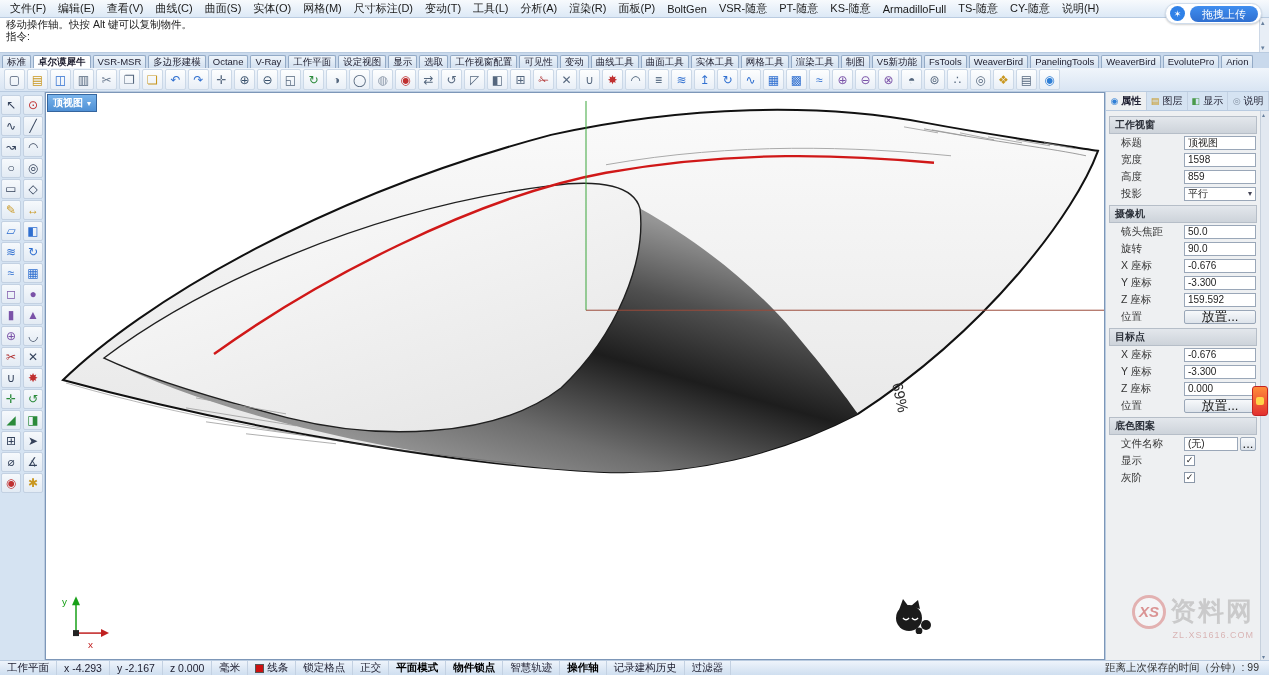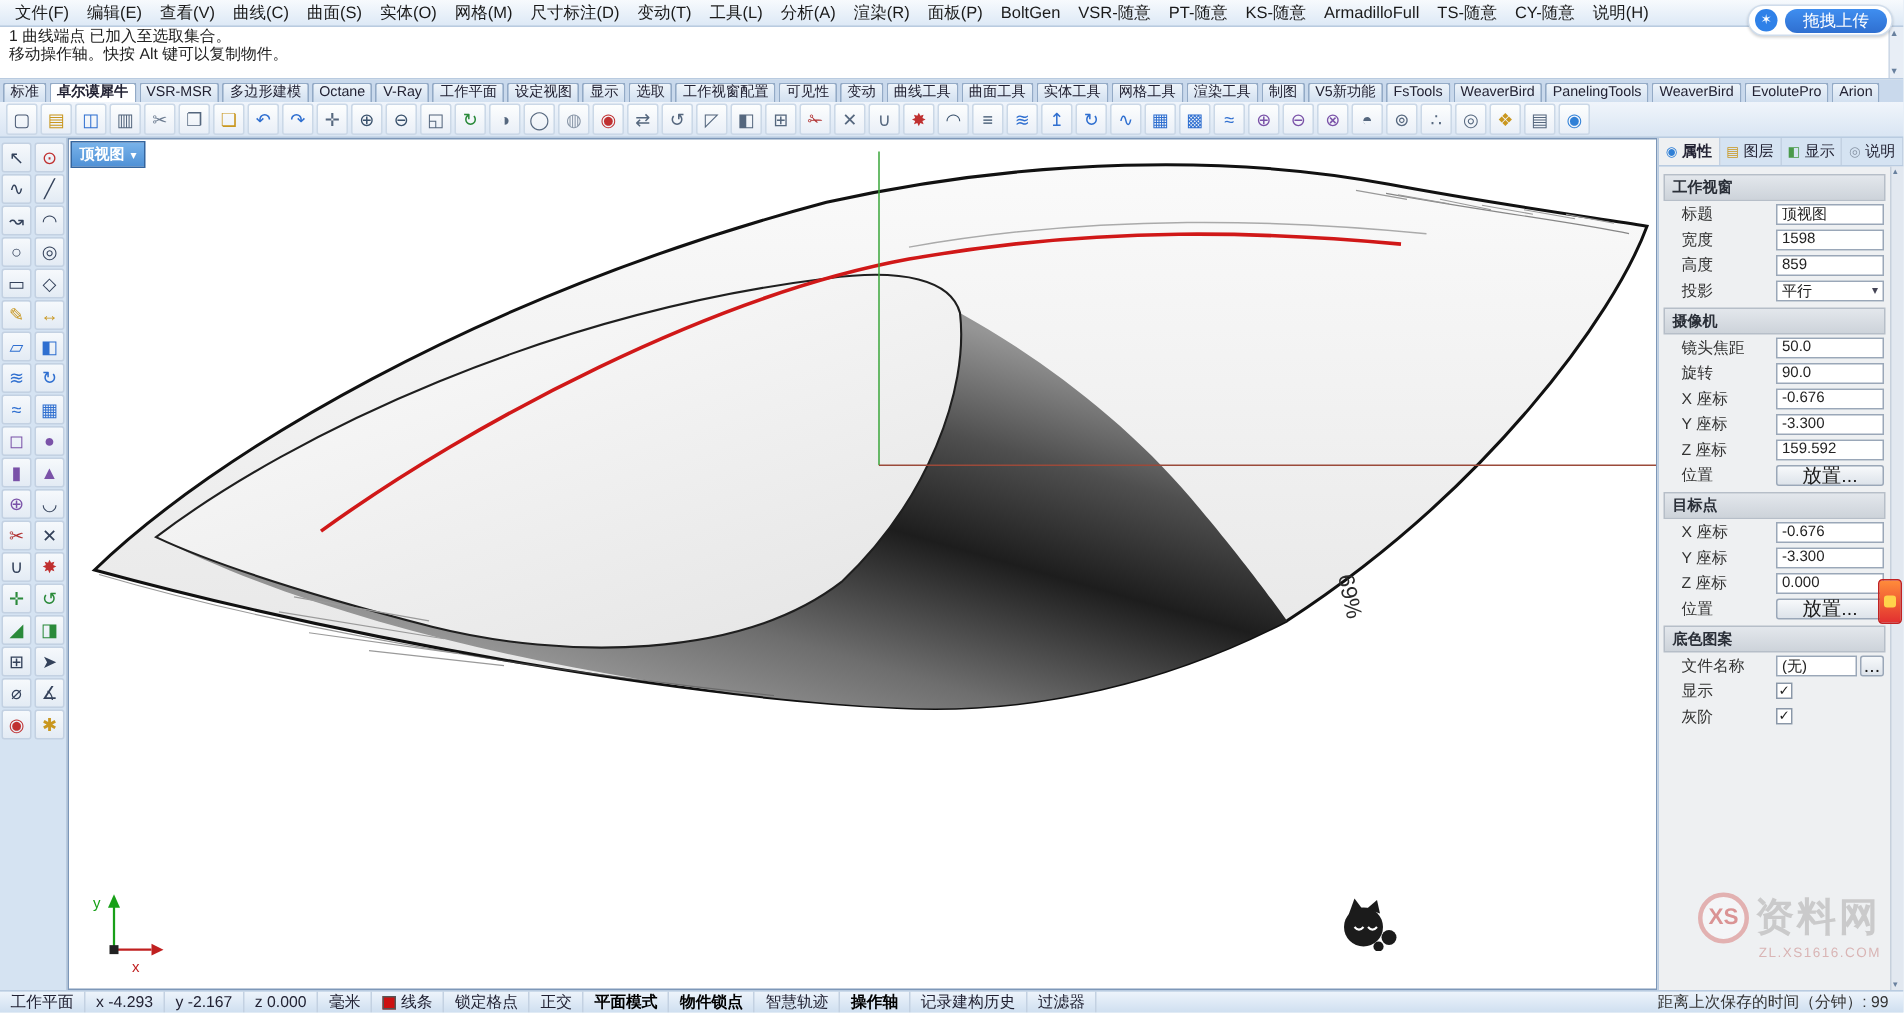--- a/index.html
+++ b/index.html
@@ -59,21 +59,21 @@
 .sb-spacer{flex:1;}
 .sb-timer{border-right:none;padding-right:10px;color:#333;}
 .layer-swatch{width:9px;height:9px;border:1px solid #555;display:inline-block;}
 
 .upload-widget{position:absolute;top:3px;right:7px;height:21px;background:#fff;border:1px solid #cfdceb;border-radius:11px;display:flex;align-items:center;gap:5px;padding:0 3px 0 4px;z-index:20;box-shadow:0 1px 2px rgba(0,0,0,.18);}
 .upload-logo{width:15px;height:15px;border-radius:50%;background:#2f81e8;color:#fff;font-size:9px;display:flex;align-items:center;justify-content:center;}
 .upload-btn{background:linear-gradient(#3f8ef0,#2f6fd0);color:#fff;font-size:11px;border-radius:10px;padding:1px 12px;line-height:14px;}
 .watermark{position:absolute;left:893px;top:598px;display:flex;align-items:center;gap:6px;z-index:30;pointer-events:none;color:#3d3d3d;font-size:23px;font-weight:bold;letter-spacing:1px;}
 .stamp{position:absolute;left:1132px;top:594px;z-index:30;pointer-events:none;opacity:.95;}
 .stamp-row{display:flex;align-items:center;gap:4px;}
-.stamp-circle{width:34px;height:34px;border:3px solid #e2aeae;border-radius:50%;color:#d98f8f;font-size:15px;font-weight:bold;display:flex;align-items:center;justify-content:center;background:rgba(255,255,255,.4);}
+.stamp-circle{width:34px;height:34px;border:3px solid #e2aeae;border-radius:50%;color:#d98f8f;font-size:15px;font-style:italic;font-weight:bold;display:flex;align-items:center;justify-content:center;background:rgba(255,255,255,.4);}
 .stamp-text{font-size:26px;font-weight:bold;color:#c9c9c9;letter-spacing:2px;}
 .stamp-code{font-size:9px;color:#d8b2b2;letter-spacing:1px;margin-top:1px;text-align:right;}
 .floating-badge{position:absolute;right:1px;top:386px;width:16px;height:30px;background:linear-gradient(#ff8c3a,#e23030);border:1px solid #c22222;border-radius:3px;z-index:25;display:flex;align-items:center;justify-content:center;}
 .badge-dot{width:8px;height:8px;border-radius:2px;background:#ffd34a;}
 </style>
 </head>
 <body>
 
 <div id="app">
 
@@ -96,22 +96,22 @@
       <span class="menu-item">VSR-随意</span>
       <span class="menu-item">PT-随意</span>
       <span class="menu-item">KS-随意</span>
       <span class="menu-item">ArmadilloFull</span>
       <span class="menu-item">TS-随意</span>
       <span class="menu-item">CY-随意</span>
       <span class="menu-item">说明(H)</span>
     </div>
 
   <div class="command-area">
-    <div class="cmd-line">1 曲线端点 已加入至选取集合。</div>
     <div class="cmd-line">移动操作轴。快按 Alt 键可以复制物件。</div>
+    <div class="cmd-line">指令:</div>
     <div class="cmd-scrollbar"></div>
   </div>
 
   <div class="tab-row">
 
   <div class="group-tab">标准</div>
       <div class="group-tab active">卓尔谟犀牛</div>
       <div class="group-tab">VSR-MSR</div>
       <div class="group-tab">多边形建模</div>
       <div class="group-tab">Octane</div>

